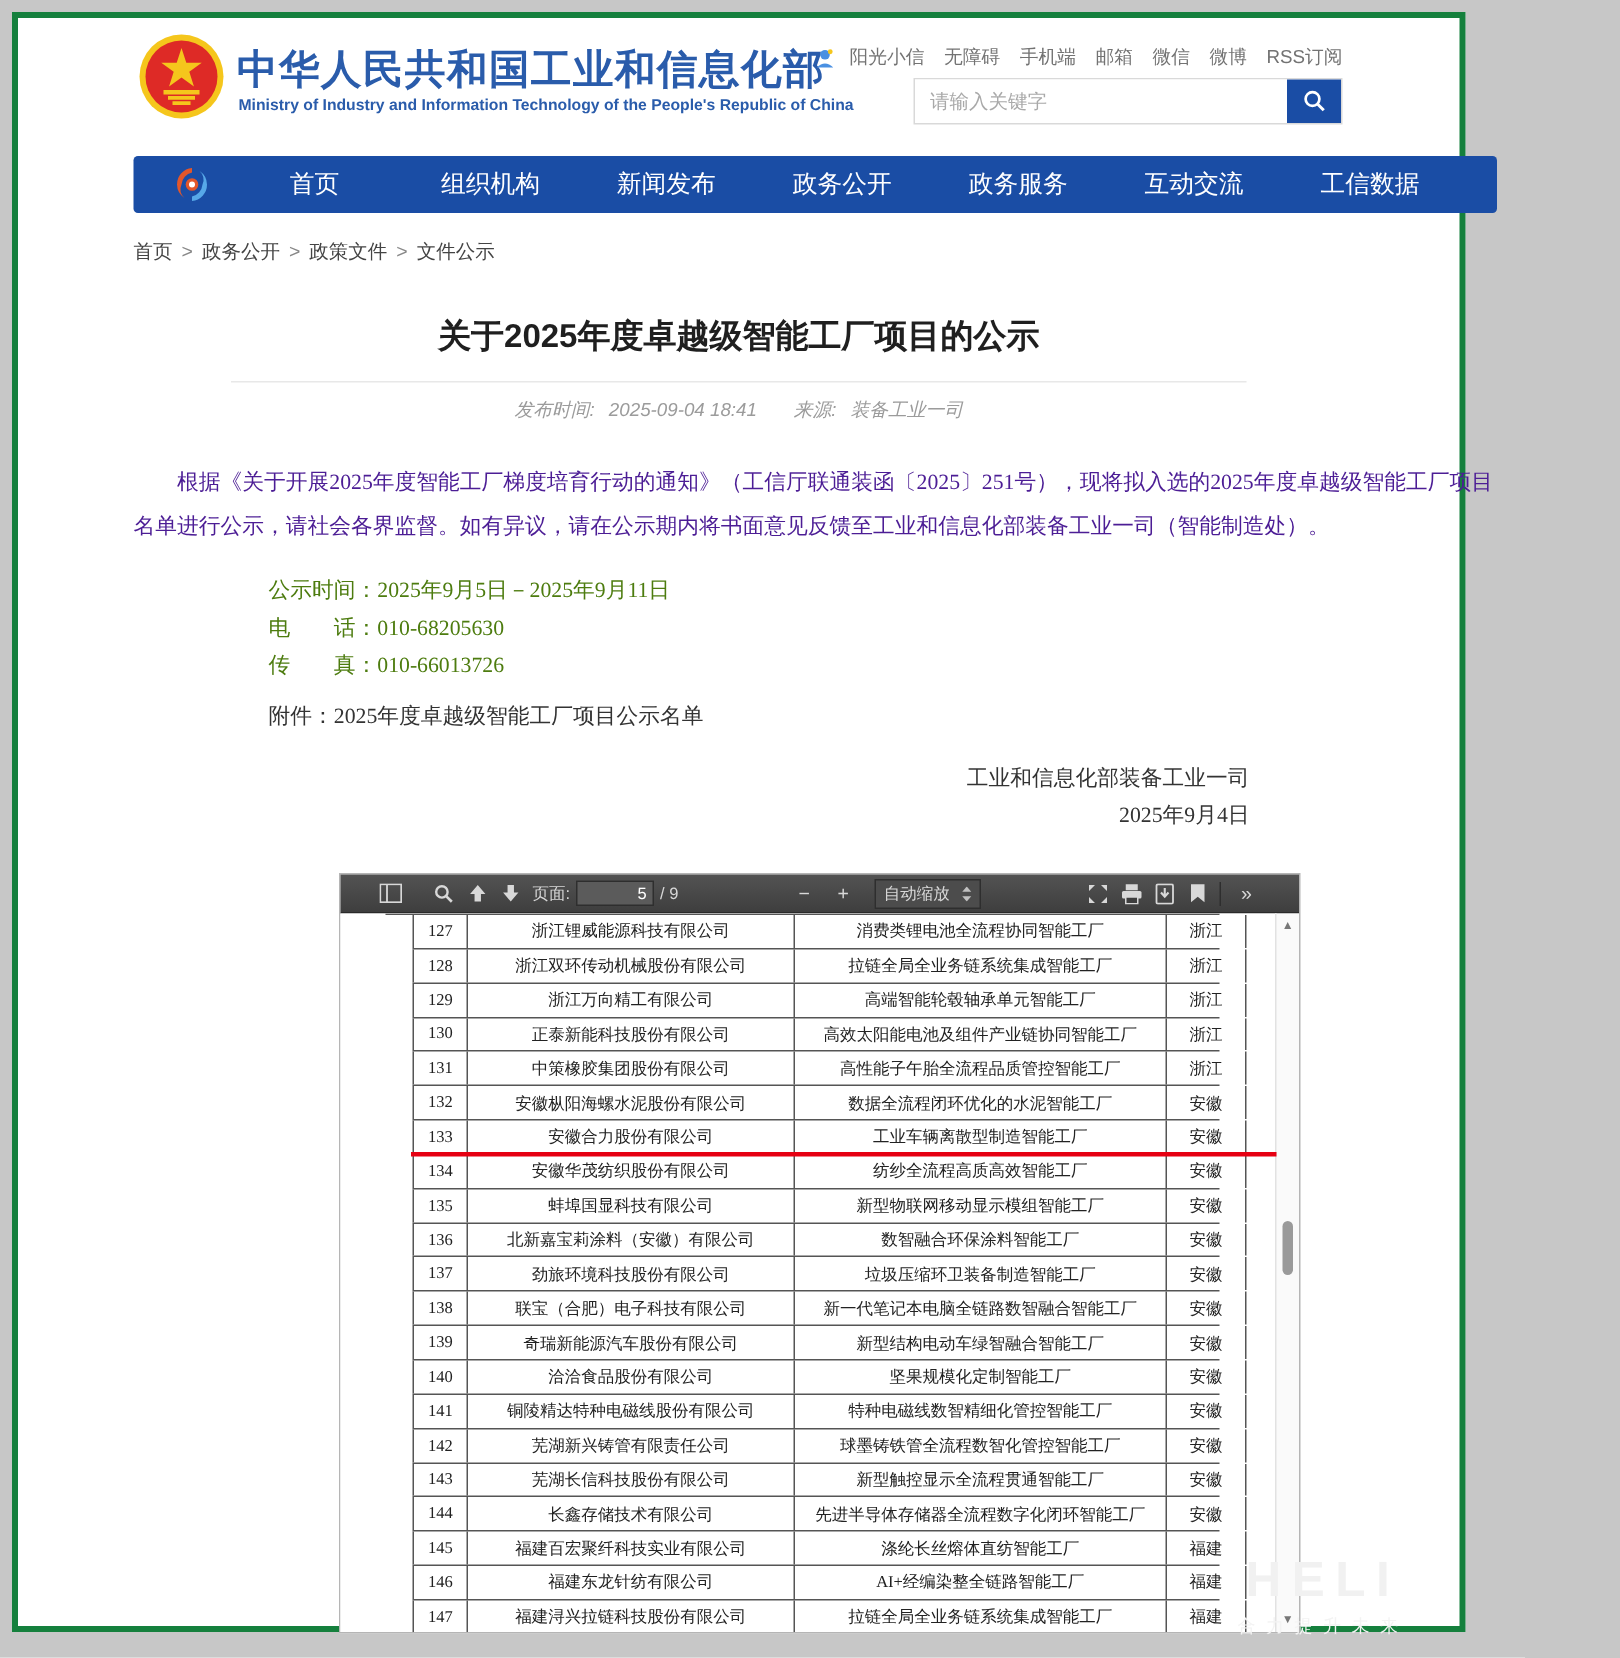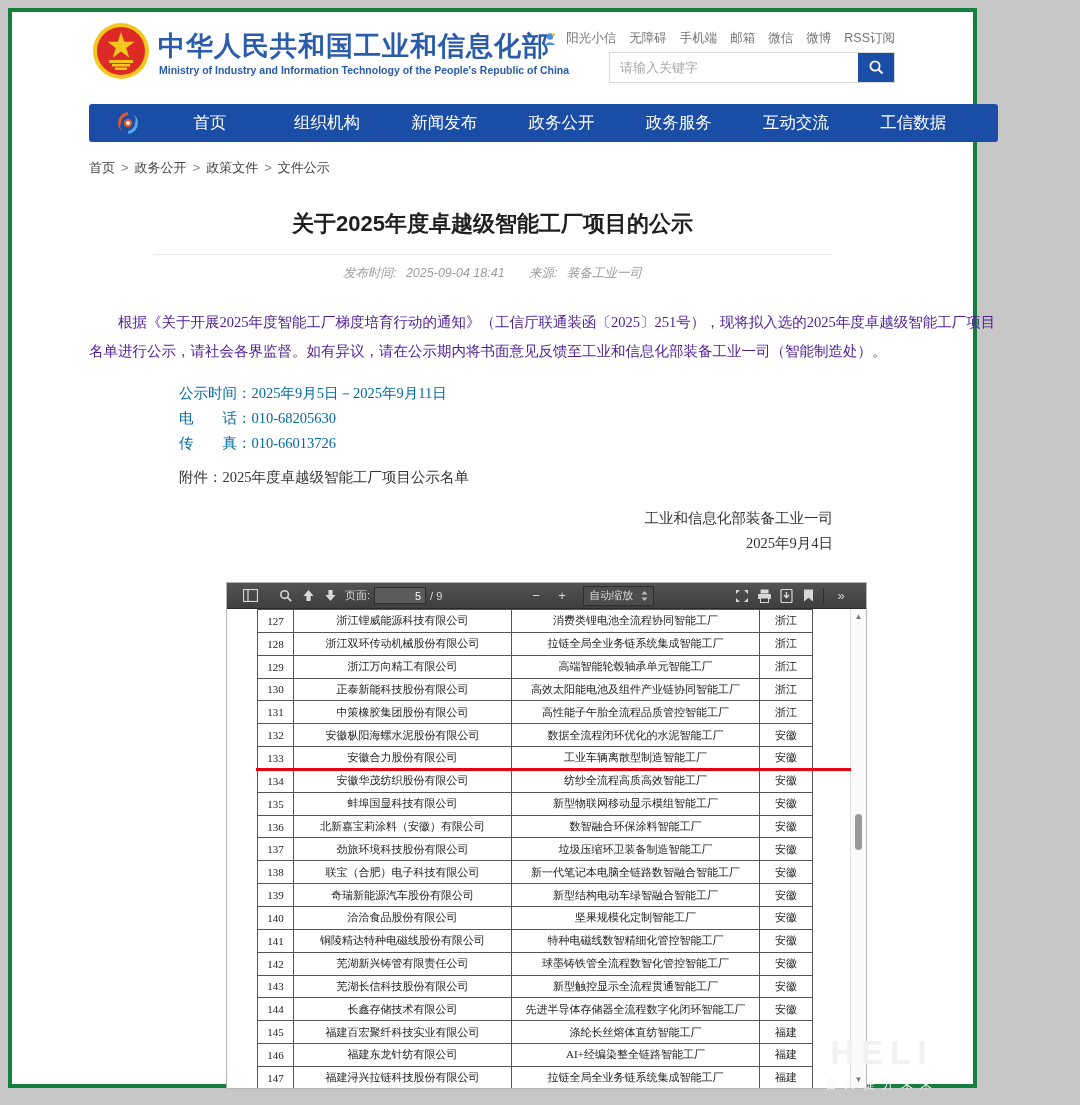--- a/index.html
+++ b/index.html
@@ -29,39 +29,39 @@
   .breadcrumb .bc{cursor:pointer;}
   .breadcrumb .sep{color:#888;margin:0 6px;}
 
   
   .art-title{position:absolute;left:0;top:197px;width:100%;text-align:center;font-size:22px;font-weight:bold;color:#1f1f1f;}
   .art-divider{position:absolute;left:142px;right:142px;top:242px;height:1px;background:#e8e8e8;}
   .art-meta{position:absolute;left:0;top:253px;width:100%;text-align:center;font-size:12.5px;color:#9b9b9b;font-style:italic;}
   .art-meta span{margin:0 3px;}
   .art-meta .gap{margin-left:18px;}
   .art-body{position:absolute;left:77px;top:296px;width:909px;font-family:"Liberation Serif","DejaVu Serif",serif;font-size:14.5px;color:#4c1d95;line-height:29px;text-indent:2em;}
-  .info-lines{position:absolute;left:167px;top:372px;font-family:"Liberation Serif","DejaVu Serif",serif;font-size:14.5px;color:#0369a1;}
+  .info-lines{position:absolute;left:167px;top:372px;font-family:"Liberation Serif","DejaVu Serif",serif;font-size:14.5px;color:#4d7c0f;}
   .info-lines div{margin-bottom:6px;white-space:pre;}
   .attachment{position:absolute;left:167px;top:456px;font-family:"Liberation Serif","DejaVu Serif",serif;font-size:14.5px;color:#333;}
   .signature{position:absolute;right:140px;top:497px;text-align:right;font-family:"Liberation Serif","DejaVu Serif",serif;font-size:14.5px;color:#333;}
   .signature .date{margin-top:6px;}
 
   
   .pdf{position:absolute;left:214px;top:570px;width:641px;height:507px;background:#fff;border:1px solid #b5b5b5;box-sizing:border-box;}
-  .pv-toolbar{position:absolute;left:0;top:0;right:0;height:26px;background:linear-gradient(#535353,#3e3e3e);border-bottom:1px solid #2a2a2a;display:flex;align-items:center;padding:0 12px;box-sizing:border-box;color:#d8d8d8;}
+  .pv-toolbar{position:absolute;left:0;top:0;right:0;height:26px;background:linear-gradient(#535353,#3e3e3e);border-bottom:1px solid #2a2a2a;display:flex;align-items:center;padding:0 22px;box-sizing:border-box;color:#d8d8d8;}
   .tb-btn{display:flex;align-items:center;justify-content:center;width:22px;height:20px;cursor:pointer;flex:0 0 auto;}
   .tb-label{font-size:11px;margin:0 4px;white-space:nowrap;}
   .tb-pageinput{width:42px;height:15px;background:#5b5b5b;border:1px solid #2e2e2e;color:#fff;font-size:11px;text-align:right;padding:0 4px;font-family:inherit;}
   .tb-sep{width:1px;height:16px;background:#2e2e2e;margin:0 4px;flex:0 0 auto;}
   .tb-spacer{flex:1;}
   .tb-zoomtext{font-size:13px;margin:0 2px;cursor:pointer;}
   .tb-select{display:flex;align-items:center;height:18px;background:#4c4c4c;border:1px solid #2e2e2e;padding:0 5px;font-size:11px;cursor:pointer;gap:8px;}
   .pv-body{position:absolute;left:0;top:26px;right:15px;bottom:0;background:#fff;overflow:hidden;}
   .pv-table{position:absolute;left:30px;top:0;width:556px;border-top:1px solid #555;font-family:"Liberation Serif","DejaVu Serif",serif;}
-  .pv-row{position:relative;display:flex;height:22.85px;border-bottom:1px solid #555;box-sizing:border-box;}
+  .pv-row{position:relative;display:flex;height:22.85px;border-bottom:1px solid #555;box-sizing:border-box;margin-left:18px;}
   .pv-cell{border-left:1px solid #555;display:flex;align-items:center;justify-content:center;font-size:11px;color:#222;box-sizing:border-box;overflow:hidden;white-space:nowrap;}
   .pv-cell:last-child{border-right:1px solid #555;}
   .c-num{width:36px;flex:0 0 auto;}
   .c-company{width:218px;flex:0 0 auto;}
   .c-project{width:248px;flex:0 0 auto;}
   .c-province{width:54px;flex:0 0 auto;}
   .pv-row.hl::after{content:"";position:absolute;left:-1px;width:608px;bottom:-2px;height:2.5px;background:#e60012;z-index:5;}
   .pv-scroll{position:absolute;top:26px;right:0;bottom:0;width:15px;background:#fafafa;border-left:1px solid #e2e2e2;}
   .sc-arrow{position:absolute;left:0;width:100%;text-align:center;font-size:8px;color:#777;cursor:pointer;line-height:12px;}
   .sc-up{top:2px;}.sc-down{bottom:2px;}

